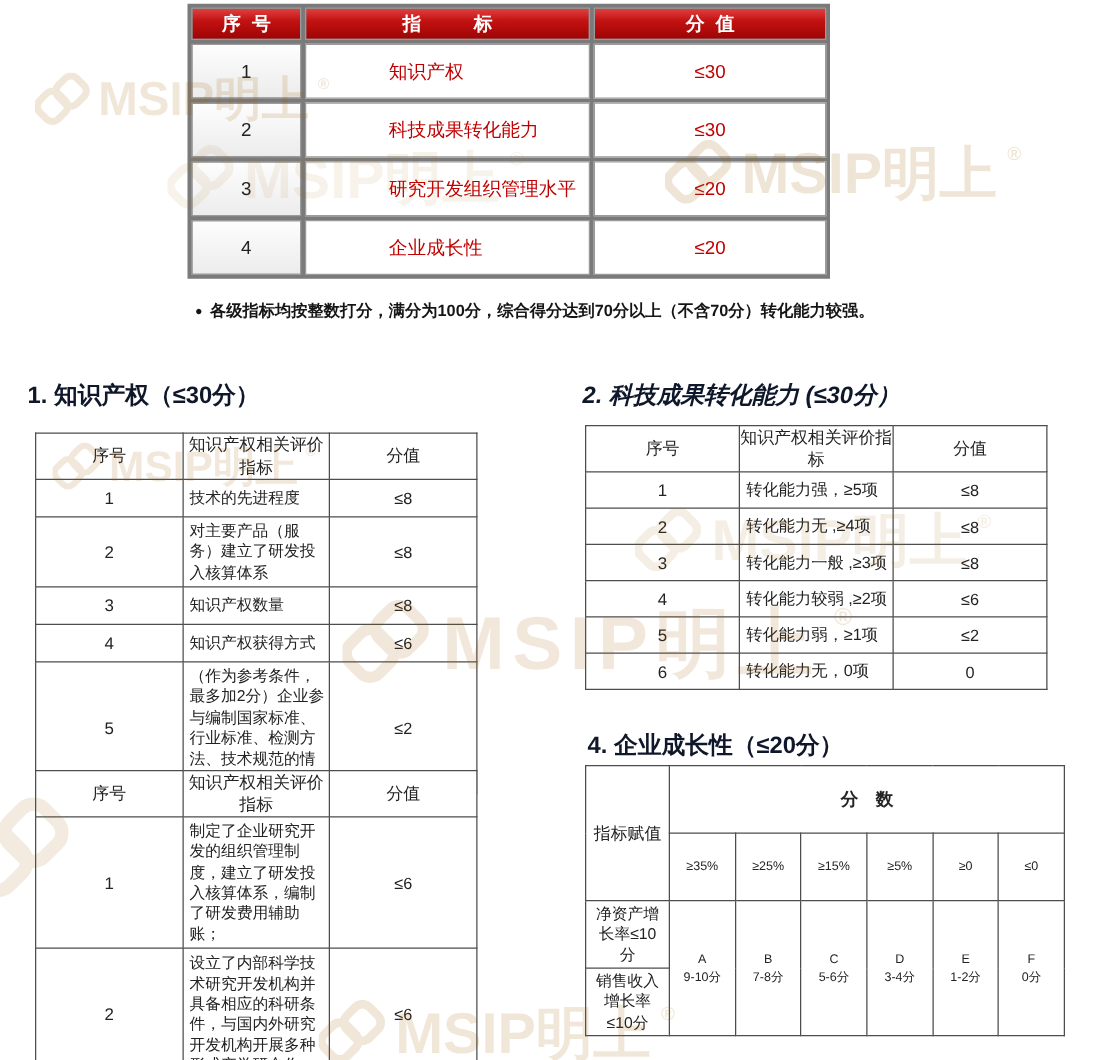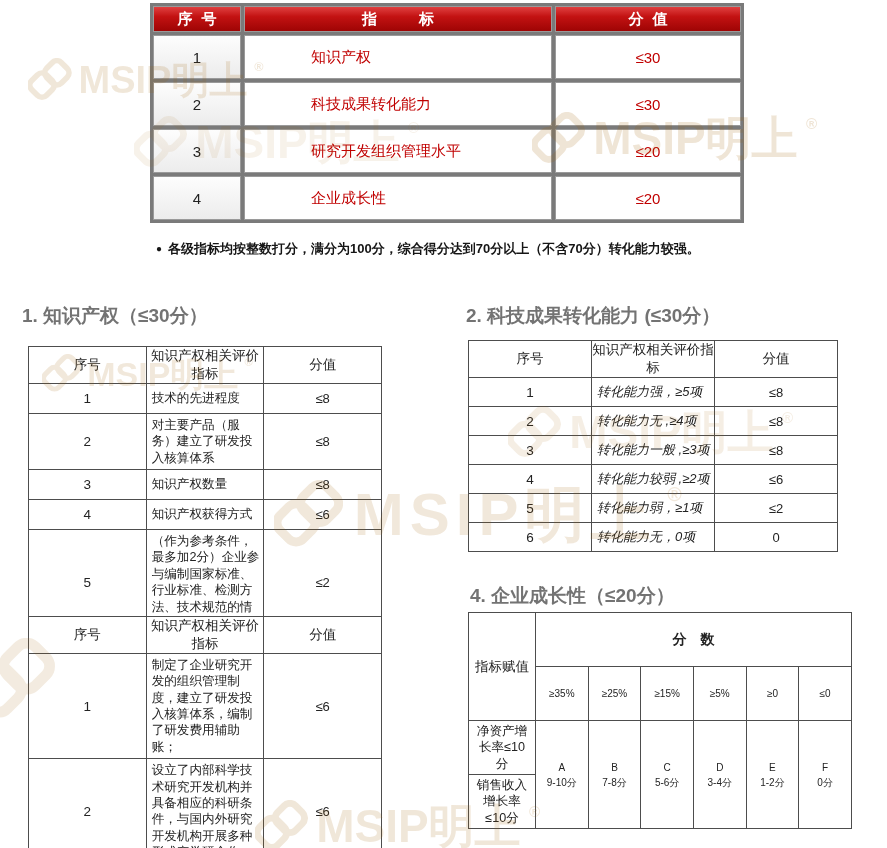--- a/index.html
+++ b/index.html
@@ -27,54 +27,54 @@
   .main-table th, .main-table td { border:1px solid #9a9a9a; }
   .main-table th {
     background:linear-gradient(180deg,#e04040 0%,#c31212 40%,#9e0404 100%);
     color:#fff; font-size:15px; font-weight:bold; height:26px; text-align:center;
   }
   .main-table td { background:#fff; height:44px; font-size:15px; }
   .main-table td.col-no {
     width:88px; text-align:center; color:#222;
     background:linear-gradient(180deg,#fdfdfd 0%,#ececec 100%);
   }
-  .main-table td.col-ind { width:308px; color:#c00000; text-align:left; padding-left:66px; }
+  .main-table td.col-ind { width:228px; color:#c00000; text-align:left; padding-left:66px; }
   .main-table td.col-score { width:186px; color:#c00000; text-align:center; }
   .ls-no { letter-spacing:9px; text-indent:9px; }
   .ls-ind { letter-spacing:42px; text-indent:42px; }
   .ls-score { letter-spacing:9px; text-indent:9px; }
 
   
   .note { position:absolute; left:156px; top:240px; width:640px; font-size:13px; font-weight:600; color:#151515; z-index:2; }
   .note .bullet { font-size:10px; vertical-align:1px; margin-right:6px; }
 
   
-  .sec-title { position:absolute; font-size:19px; font-weight:bold; color:#737373; z-index:2; white-space:nowrap; }
+  .sec-title { position:absolute; font-size:19px; font-weight:bold; color:#0f172a; z-index:2; white-space:nowrap; }
   #t1-title { left:22px;  top:303px; }
-  #t2-title { left:466px; top:303px; }
+  #t2-title { left:466px; top:303px;font-style:italic; }
   #t3-title { left:30px;  top:580px; }
   #t4-title { left:470px; top:583px; }
 
   
   .crit { position:absolute; border-collapse:collapse; background:#fff; z-index:2; table-layout:fixed; }
   .crit th, .crit td { border:1px solid #4d4d4d; font-weight:normal; color:#232323; }
   .crit th { font-size:13.5px; height:30px; text-align:center; }
   .crit td.c-no { text-align:center; font-size:13.5px; }
   .crit td.c-ind { text-align:left; font-size:12.6px; line-height:1.3; padding:3px 3px 3px 5px; }
   .crit td.c-score { text-align:center; font-size:13px; position:relative; }
 
   #table1 { left:28px;  top:346px; width:354px; }
   #table1 .c-no { width:37px; } #table1 .c-score { width:45px; }
   #table1 td { height:30px; }
   #table1 tr.tall td { height:50px; }
 
   #table2 { left:468px; top:340px; width:370px; }
   #table2 .c-no { width:38px; } #table2 .c-score { width:48px; }
   #table2 td { height:29px; }
-  #table2 .c-ind { font-size:13px;font-style:italic; }
+  #table2 .c-ind { font-size:13px; }
 
   #table3 { left:28px;  top:616px; width:354px; }
   #table3 .c-no { width:42px; } #table3 .c-score { width:45px; }
   #table3 td { height:42px; }
   #table3 tr.taller td { height:58px; }
 
   
   #table4 { left:468px; top:612px; width:384px; }
   #table4 td { font-size:10px; text-align:center; vertical-align:middle; }
   #table4 .t4-corner { width:67px; font-size:13.5px; }

